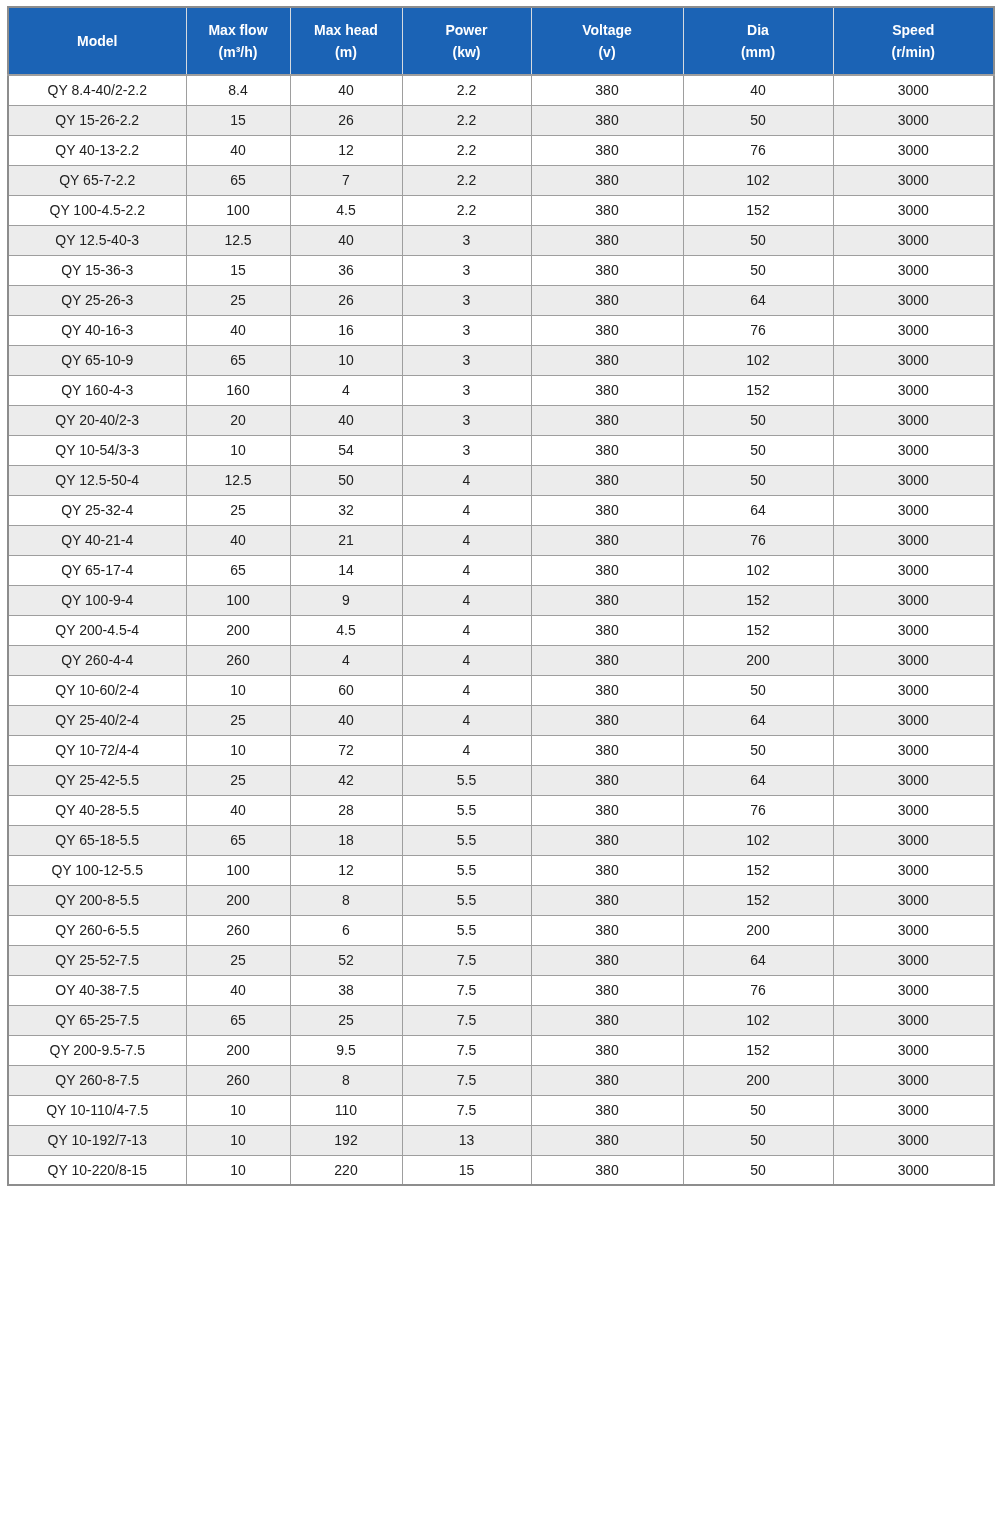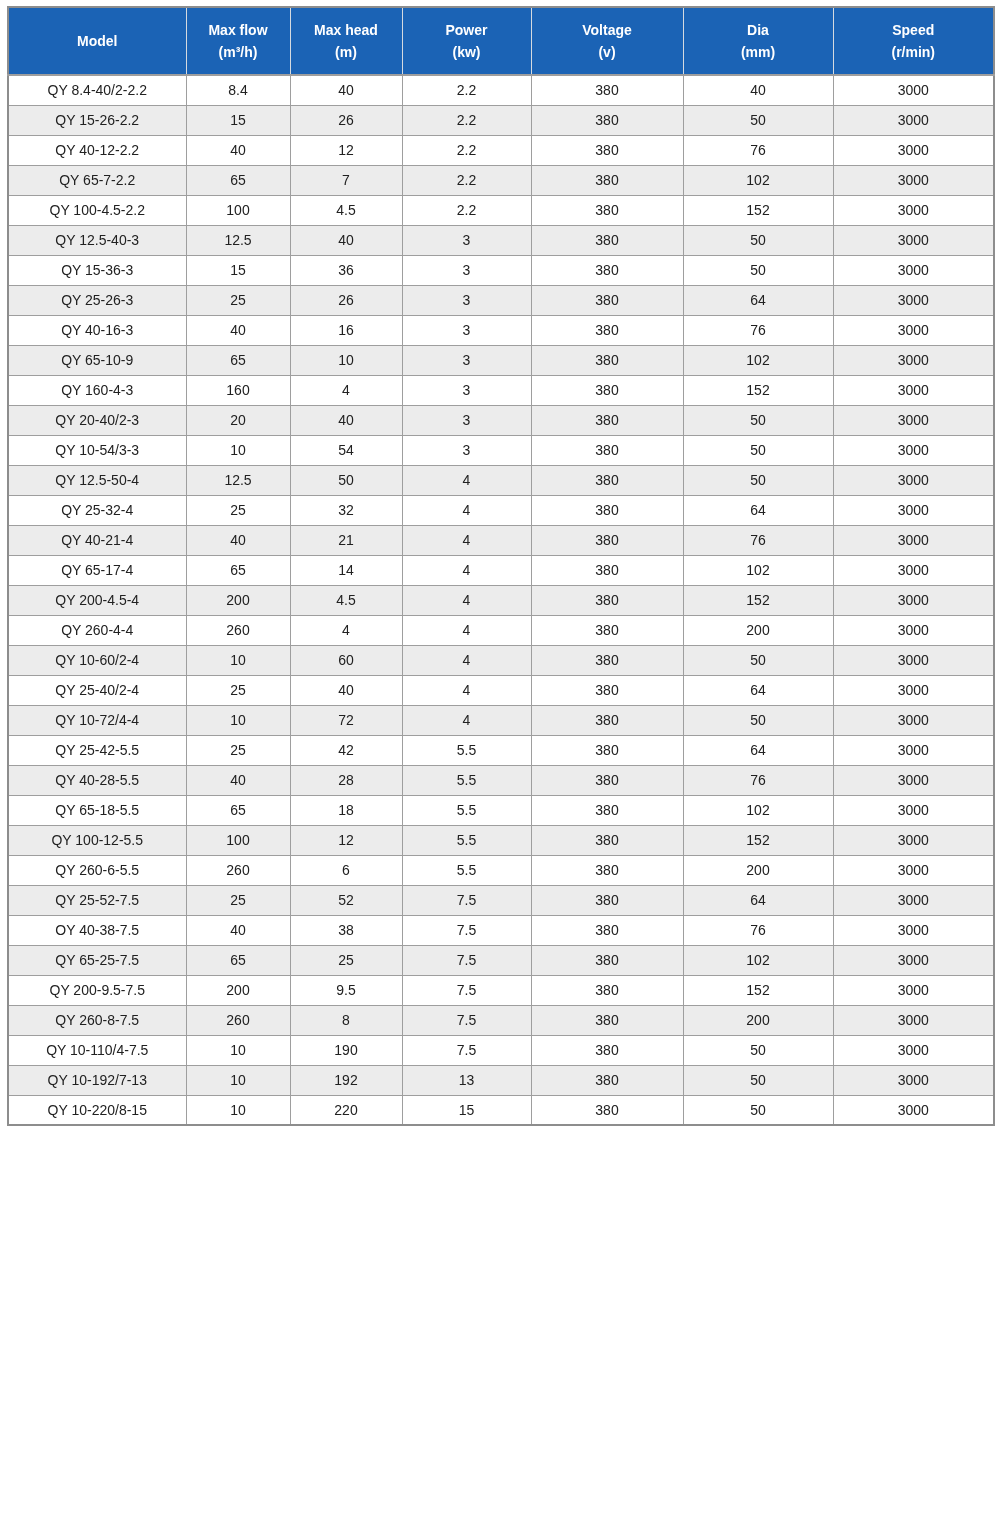--- a/index.html
+++ b/index.html
@@ -122,21 +122,21 @@
         <tr>
           <td>QY 15-26-2.2</td>
           <td>15</td>
           <td>26</td>
           <td>2.2</td>
           <td>380</td>
           <td>50</td>
           <td>3000</td>
         </tr>
         <tr>
-          <td>QY 40-12-2.2</td>
+          <td>QY 40-13-2.2</td>
           <td>40</td>
           <td>12</td>
           <td>2.2</td>
           <td>380</td>
           <td>76</td>
           <td>3000</td>
         </tr>
         <tr>
           <td>QY 65-7-2.2</td>
           <td>65</td>
@@ -257,20 +257,29 @@
         <tr>
           <td>QY 65-17-4</td>
           <td>65</td>
           <td>14</td>
           <td>4</td>
           <td>380</td>
           <td>102</td>
           <td>3000</td>
         </tr>
         <tr>
+          <td>QY 100-9-4</td>
+          <td>100</td>
+          <td>9</td>
+          <td>4</td>
+          <td>380</td>
+          <td>152</td>
+          <td>3000</td>
+        </tr>
+        <tr>
           <td>QY 200-4.5-4</td>
           <td>200</td>
           <td>4.5</td>
           <td>4</td>
           <td>380</td>
           <td>152</td>
           <td>3000</td>
         </tr>
         <tr>
           <td>QY 260-4-4</td>
@@ -338,20 +347,29 @@
         <tr>
           <td>QY 100-12-5.5</td>
           <td>100</td>
           <td>12</td>
           <td>5.5</td>
           <td>380</td>
           <td>152</td>
           <td>3000</td>
         </tr>
         <tr>
+          <td>QY 200-8-5.5</td>
+          <td>200</td>
+          <td>8</td>
+          <td>5.5</td>
+          <td>380</td>
+          <td>152</td>
+          <td>3000</td>
+        </tr>
+        <tr>
           <td>QY 260-6-5.5</td>
           <td>260</td>
           <td>6</td>
           <td>5.5</td>
           <td>380</td>
           <td>200</td>
           <td>3000</td>
         </tr>
         <tr>
           <td>QY 25-52-7.5</td>
@@ -394,21 +412,21 @@
           <td>260</td>
           <td>8</td>
           <td>7.5</td>
           <td>380</td>
           <td>200</td>
           <td>3000</td>
         </tr>
         <tr>
           <td>QY 10-110/4-7.5</td>
           <td>10</td>
-          <td>190</td>
+          <td>110</td>
           <td>7.5</td>
           <td>380</td>
           <td>50</td>
           <td>3000</td>
         </tr>
         <tr>
           <td>QY 10-192/7-13</td>
           <td>10</td>
           <td>192</td>
           <td>13</td>

